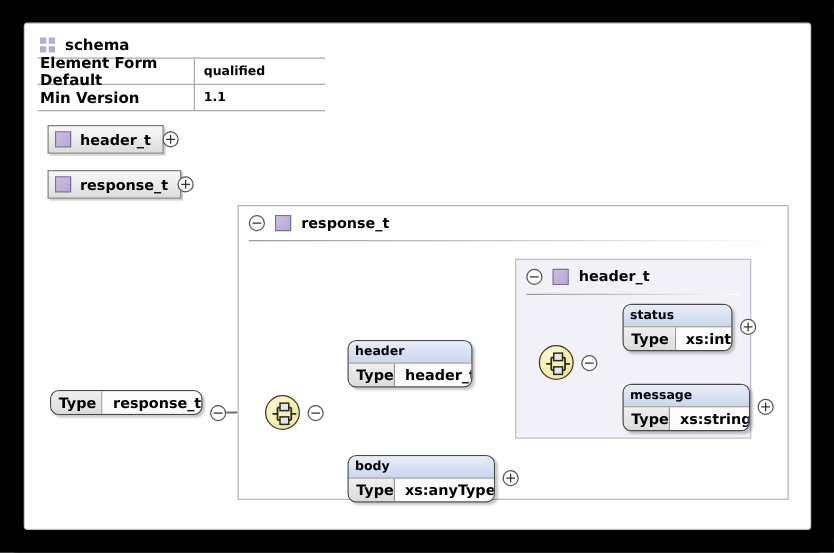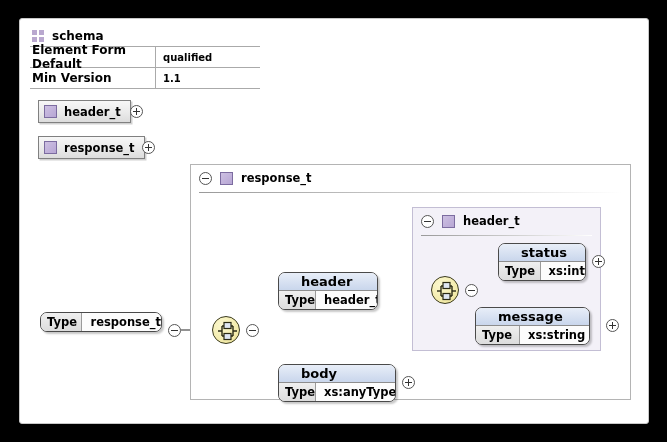--- a/index.html
+++ b/index.html
@@ -112,22 +112,22 @@
   
   .node {
     position: absolute;
     border: 1px solid #4a4a4a;
     border-radius: 7px;
     background: #fff;
     box-shadow: 2px 2px 2px rgba(0,0,0,0.22);
     overflow: hidden;
   }
   .node .nname {
-    height: 18px; display: flex; align-items: center; padding-left: 22px;
-    font-size: 13px; color: #000; font-weight: bold;
+    height: 18px; display: flex; align-items: center; padding-left: 5px;
+    font-size: 10px; color: #000; font-weight: bold;
     background: linear-gradient(to bottom, #e8eef8 0%, #c9d6ec 100%);
     border-bottom: 1px solid #8d8d8d;
     text-align: right;
   }
   .node .nrow { display: flex; height: 18px; text-align: right; }
   .node .nrow .tl {
     width: 44px; display: flex; align-items: center; padding-left: 6px;
     font-size: 11.5px; color: #000; font-weight: bold;
     background: linear-gradient(to bottom,#efefef,#dcdcdc);
     border-right: 1px solid #9a9a9a;
@@ -284,21 +284,21 @@
 
     <div class="node" style="left:478px; top:224px; width:88px;">
       <div class="nname">status</div>
       <div class="nrow">
         <div class="tl">Type</div>
         <div class="tv">xs:int</div>
       </div>
     </div>
     <div class="plusbtn" style="left:572px; top:236px;"></div>
 
-    <div class="node" style="left:455px; top:288px; width:115px;">
+    <div class="node" style="left:478px; top:288px; width:102px;">
       <div class="nname">message</div>
       <div class="nrow">
         <div class="tl">Type</div>
         <div class="tv">xs:string</div>
       </div>
     </div>
     <div class="plusbtn" style="left:586px; top:300px;"></div>
 
   </div>
 </div>

